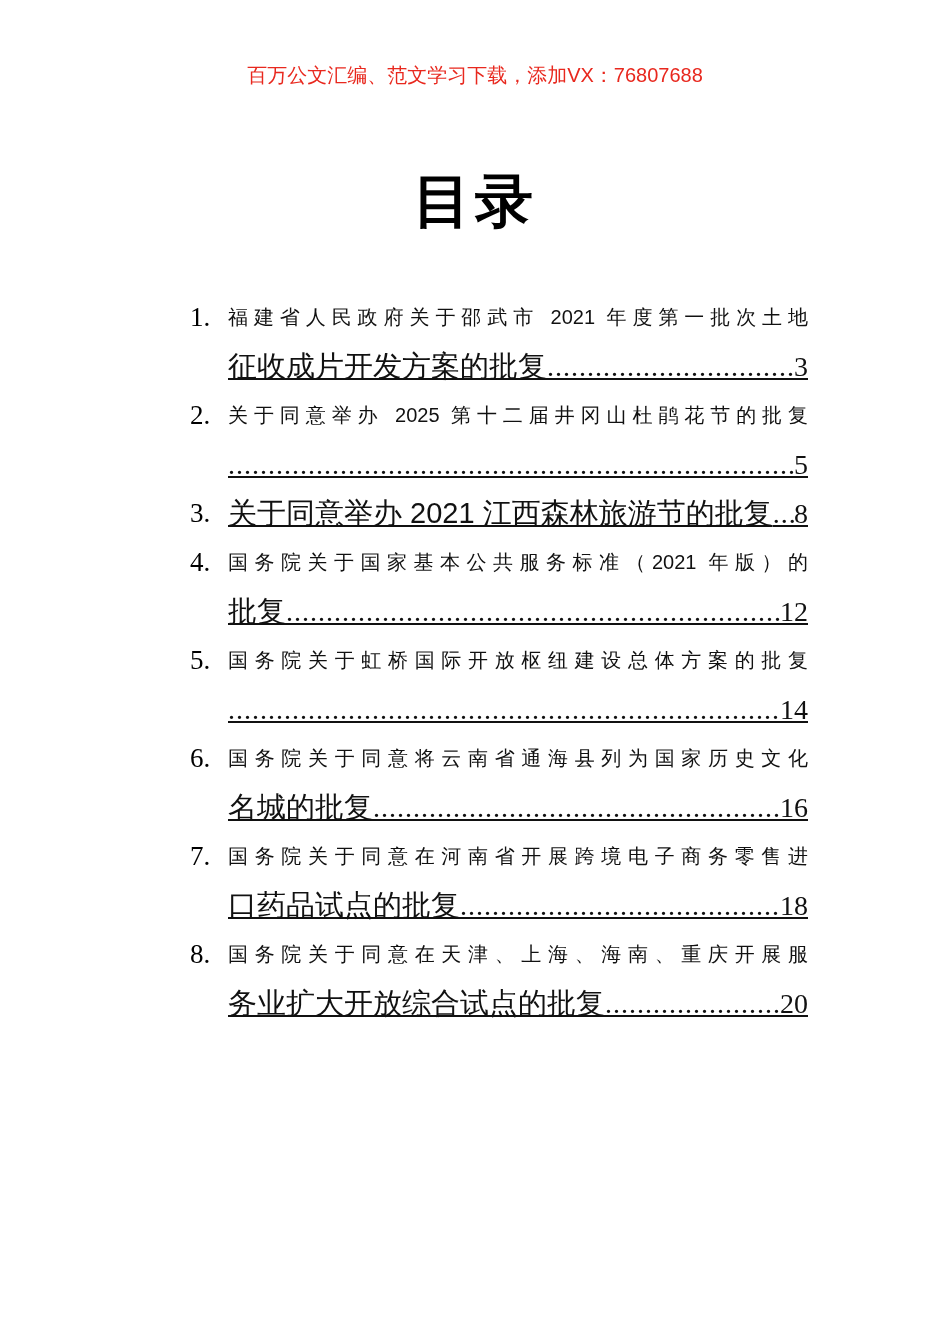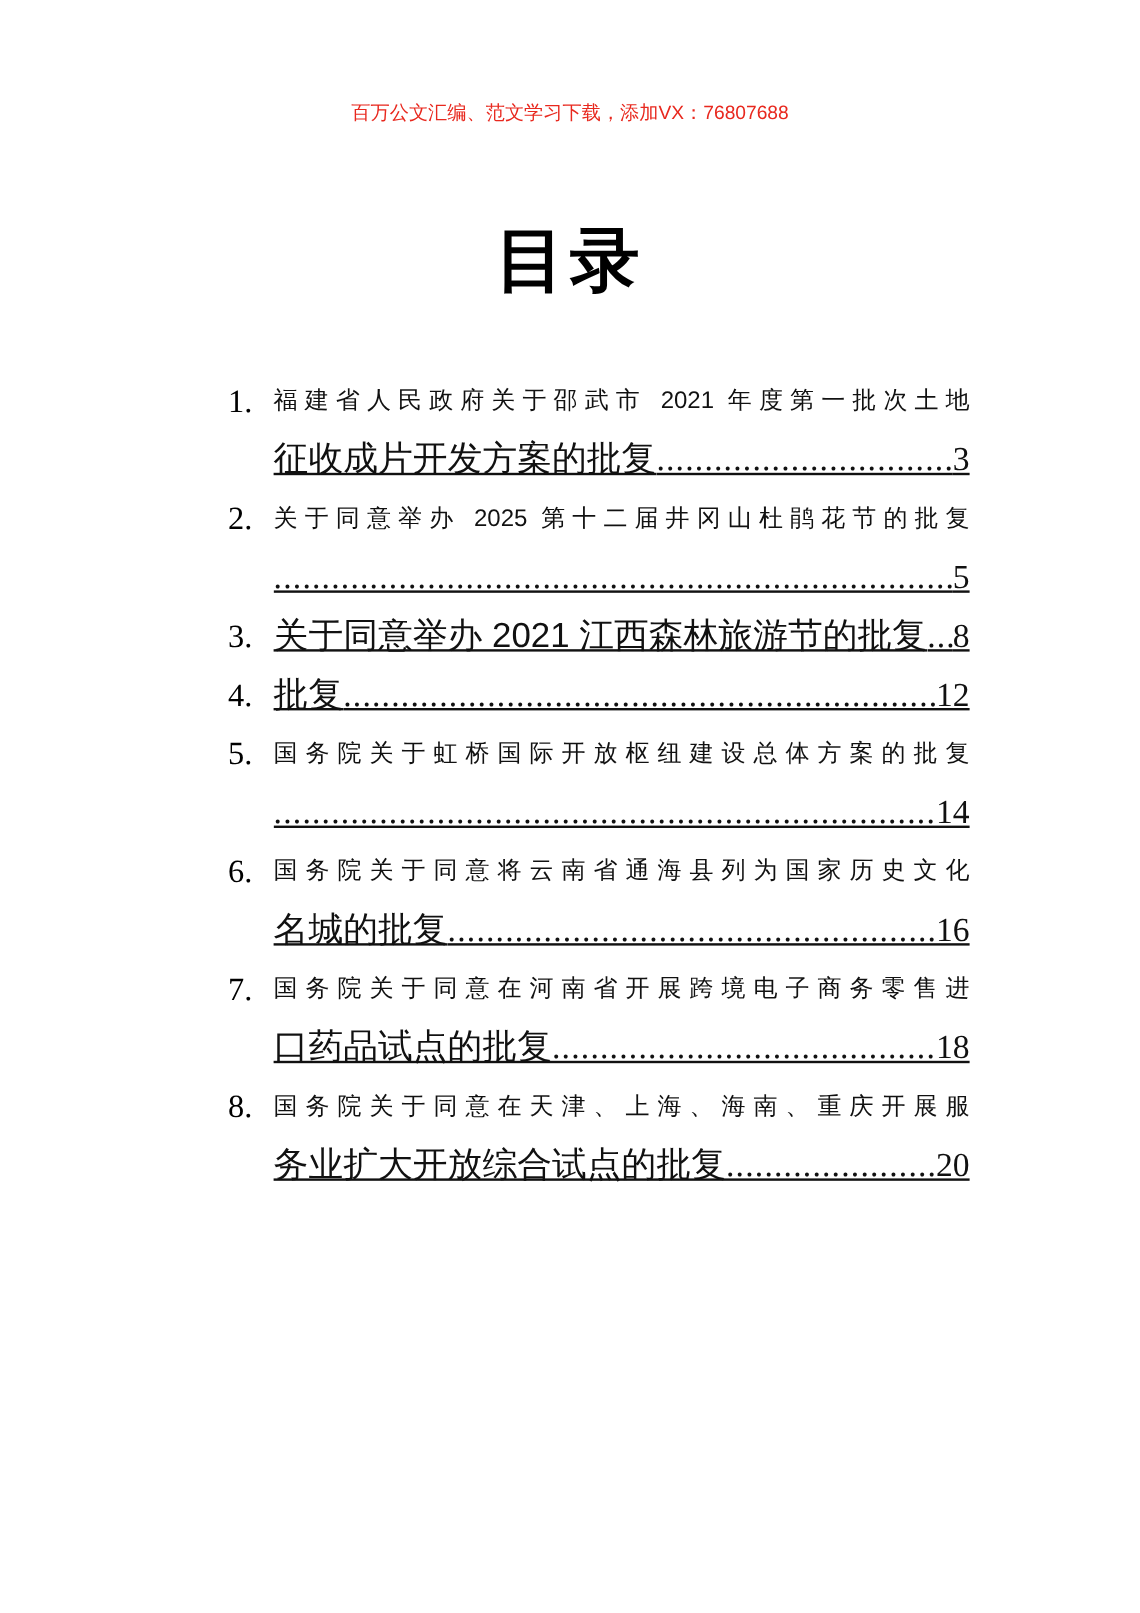--- a/index.html
+++ b/index.html
@@ -14,24 +14,24 @@
     color: #000000;
     overflow: hidden;
   }
   .page {
     position: relative;
     width: 950px;
     height: 1344px;
     background: #ffffff;
   }
   .promo {
-    padding-top: 85px;
+    padding-top: 63px;
     text-align: center;
     color: #e8281e;
-    font-size: 16px;
+    font-size: 20px;
     line-height: 1.2;
     font-family: "Liberation Sans", sans-serif;
   }
   .doc-title {
     margin: 82px 0 0 0;
     text-align: center;
     font-size: 58px;
     font-weight: bold;
     letter-spacing: 4px;
     line-height: 1.1;
@@ -131,20 +131,21 @@
             <span class="line-text">关于同意举办 2021 江西森林旅游节的批复</span>
             <span class="dots">........................................................................................................................................................................</span>
             <span class="page-num">8</span>
           </div>
         </div>
   </div>
 
   <div class="entry">
     <span class="num">4.</span>
     <div class="body">
+          <div class="line-full">国务院关于国家基本公共服务标准（2021 年版）的</div>
           <div class="line-last">
             <span class="line-text">批复</span>
             <span class="dots">........................................................................................................................................................................</span>
             <span class="page-num">12</span>
           </div>
         </div>
   </div>
 
   <div class="entry">
     <span class="num">5.</span>

